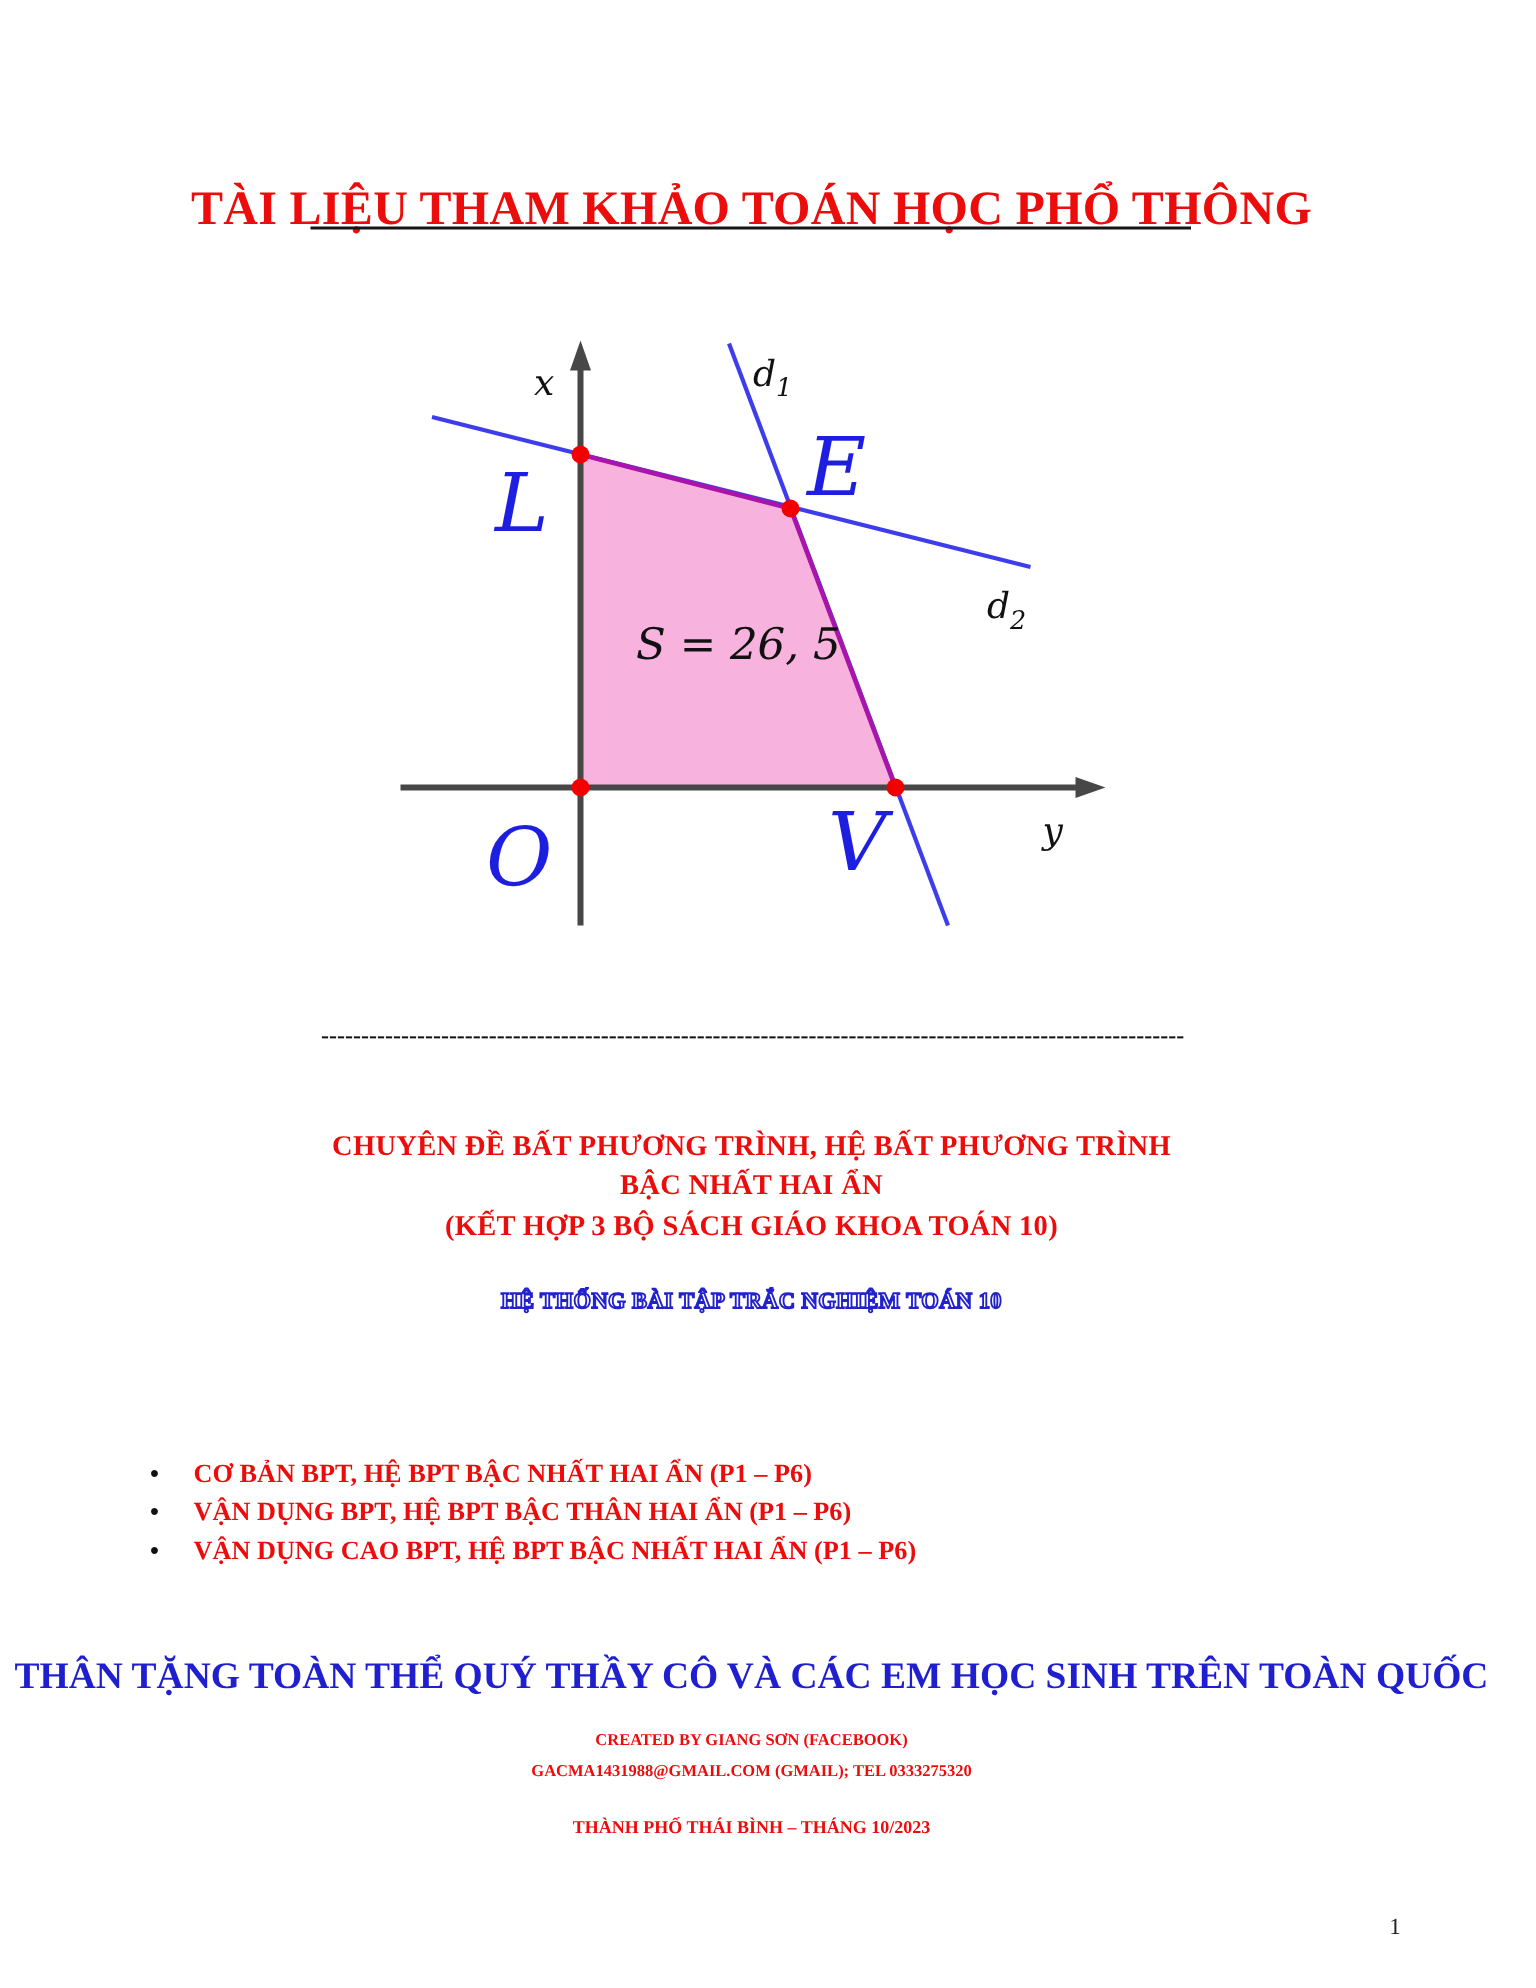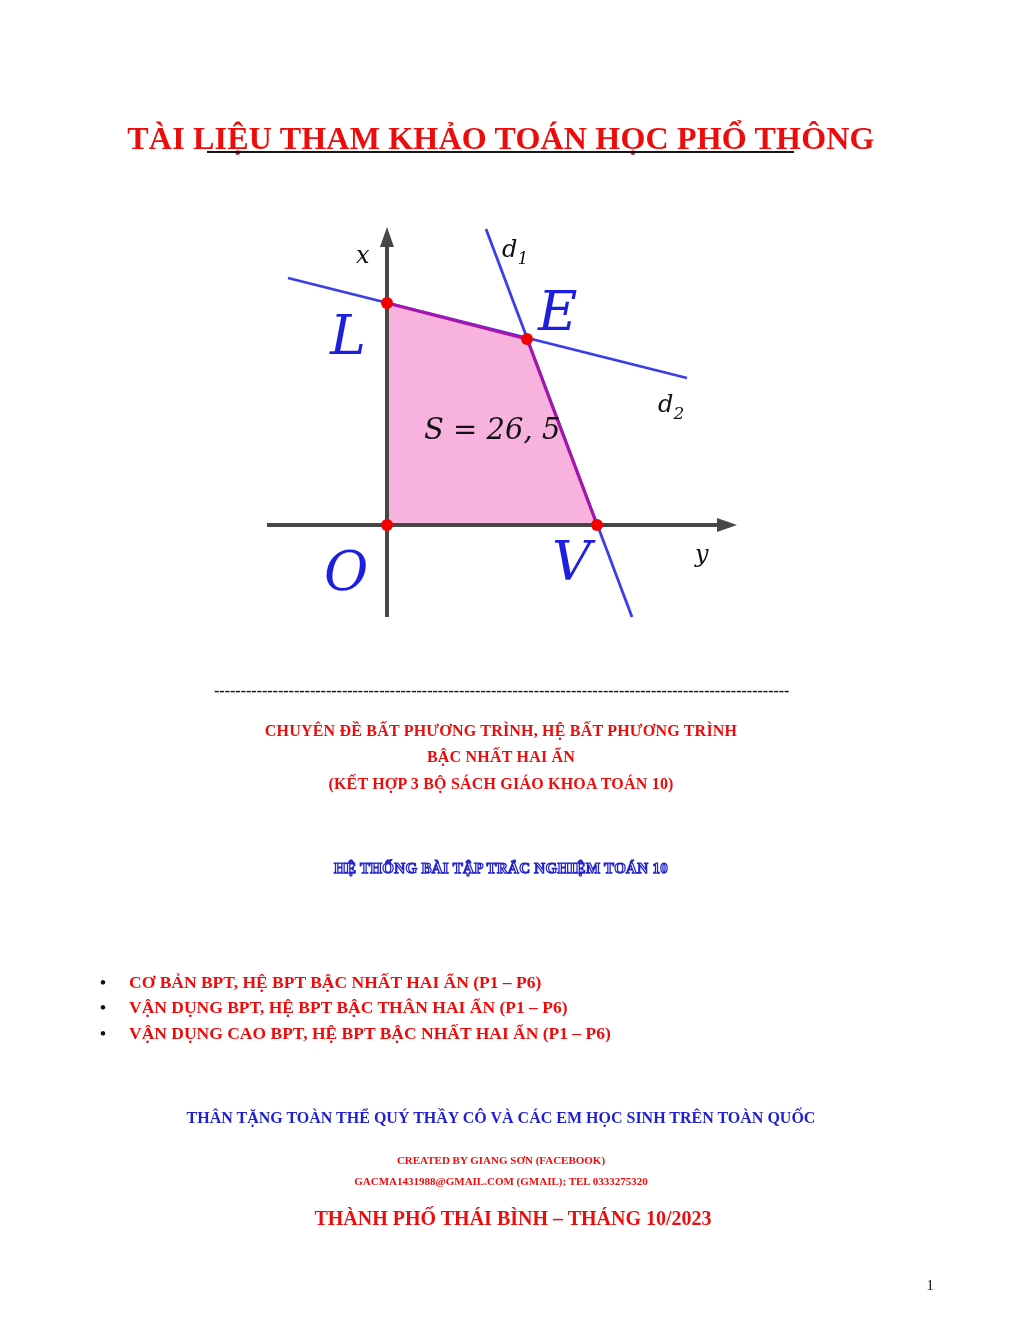--- a/index.html
+++ b/index.html
@@ -25,42 +25,42 @@
   .axis-label{font-size:24px;fill:#111111;}
   .line-label{font-size:24px;fill:#111111;}
   .line-label .sub{font-size:17px;}
   .pt-label{font-size:54px;}
   .area-label{font-size:29px;fill:#111111;}
   .dashes{
     position:absolute;left:214px;top:682px;width:578px;height:20px;
     font-size:16px;font-weight:bold;color:#151515;white-space:nowrap;overflow:hidden;text-align:left;
   }
   .topic{
-    top:718px;font-size:16px;font-weight:bold;color:#ed0c0c;line-height:26.3px;letter-spacing:.2px;
+    top:752px;font-size:19px;font-weight:bold;color:#ed0c0c;line-height:26.3px;letter-spacing:.2px;
   }
   .subtitle{
     top:855px;font-size:15px;font-weight:bold;line-height:27px;color:#2222cc;letter-spacing:.3px;
   }
   @supports (-webkit-text-stroke: 1px blue){
     .subtitle{color:#ffffff;-webkit-text-stroke:1.25px #2222cc;}
   }
   .bullets{
     position:absolute;left:100px;top:970px;margin:0;padding:0;list-style:none;
     font-size:17.5px;font-weight:bold;color:#ed0c0c;line-height:25.3px;
   }
   .bullets li{display:flex;}
   .bullets .marker{width:29px;color:#111111;font-size:17px;}
   .dedication{
-    top:1104px;font-size:16px;font-weight:bold;color:#1f1fd0;line-height:27px;
+    top:1104px;font-size:25px;font-weight:bold;color:#1f1fd0;line-height:27px;
   }
   .credits{
     top:1150px;font-size:11px;font-weight:bold;color:#ed0c0c;line-height:20.8px;
   }
   .city{
-    top:1208px;font-size:20px;font-weight:bold;color:#ed0c0c;line-height:21px;margin-left:12px;
+    top:1208px;font-size:12px;font-weight:bold;color:#ed0c0c;line-height:21px;
   }
   .pagenum{
     position:absolute;left:920px;top:1276px;width:20px;font-size:15.5px;color:#222222;text-align:center;
   }
 </style>
 </head>
 <body>
 
 <div class="page">
 

